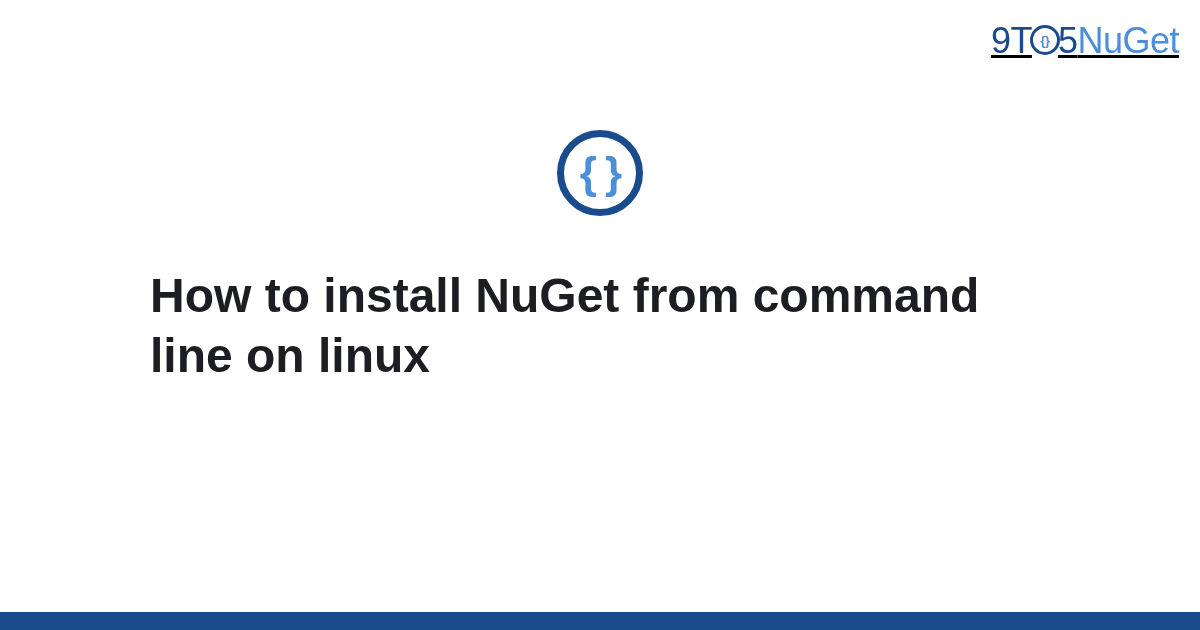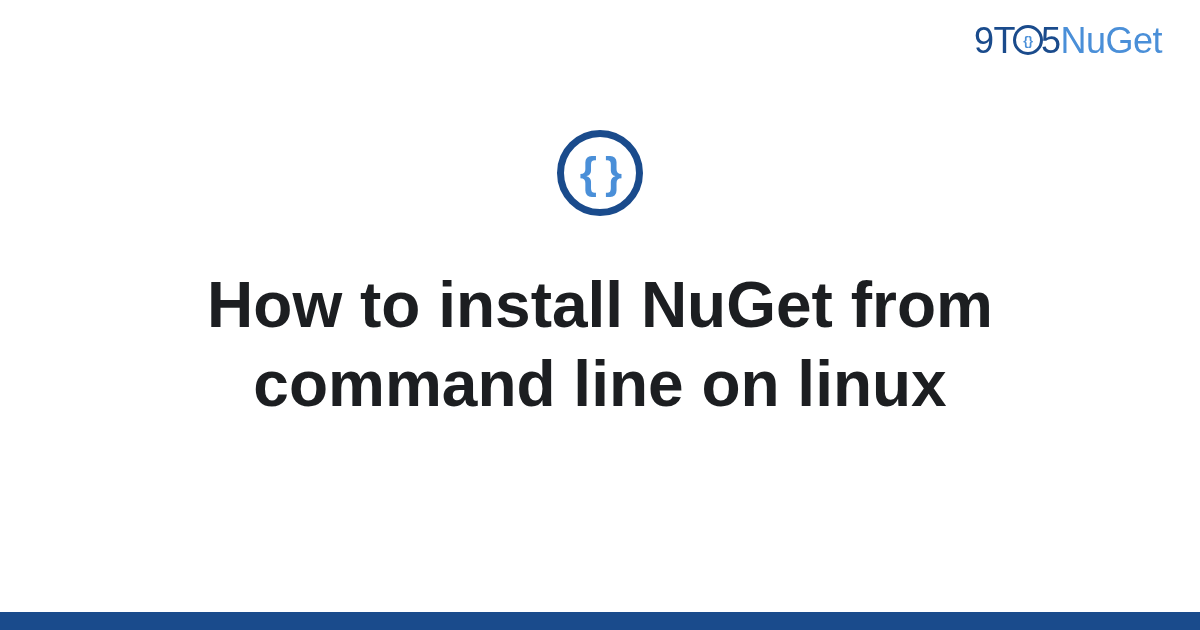--- a/index.html
+++ b/index.html
@@ -11,24 +11,25 @@
       width: 1200px;
       height: 630px;
       background: #ffffff;
       font-family: -apple-system, BlinkMacSystemFont, "Segoe UI", Helvetica, Arial, sans-serif;
       position: relative;
       overflow: hidden;
     }
     .brand {
       position: absolute;
       top: 20px;
-      right: 38px;
+      right: 21px;
       font-size: 36px;
       font-weight: 400;
       letter-spacing: -0.5px;
+      text-decoration: underline;
     }
     .brand-9t {
       color: #1a4b8c;
       font-weight: 500;
     }
     .brand-o {
       display: inline-flex;
       align-items: center;
       justify-content: center;
       width: 30px;
@@ -75,24 +76,23 @@
     }
     .icon-braces {
       font-size: 44px;
       font-weight: 700;
       color: #4a8fd8;
       line-height: 1;
       letter-spacing: -2px;
       font-family: Arial, sans-serif;
     }
     .title {
-      font-size: 64px;
+      font-size: 48px;
       font-weight: 700;
       color: #1c1e21;
-      text-align: center;
       line-height: 1.24;
       max-width: 900px;
     }
     .footer-bar {
       position: absolute;
       bottom: 0;
       left: 0;
       right: 0;
       height: 18px;
       background: #1a4b8c;

